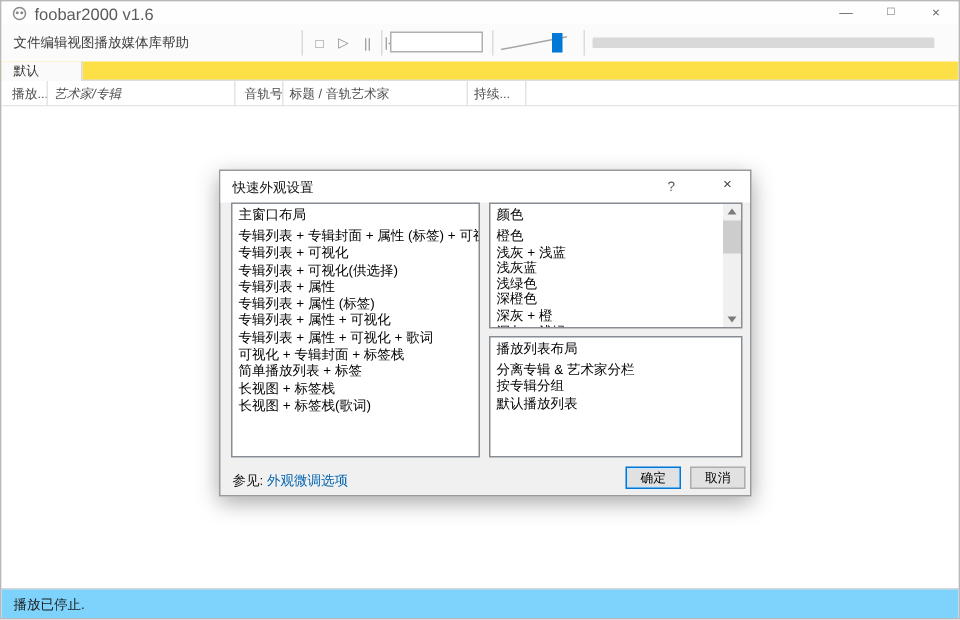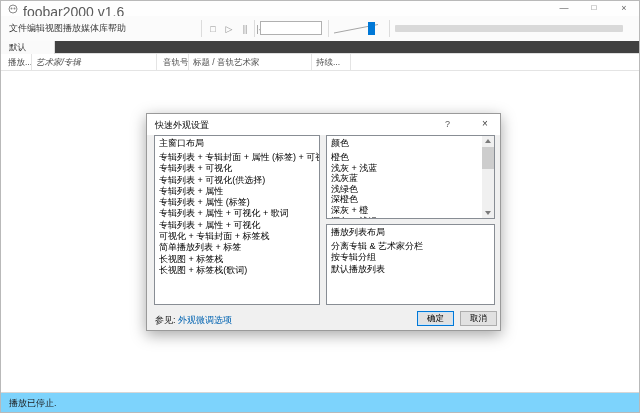--- a/index.html
+++ b/index.html
@@ -5,42 +5,42 @@
   * { margin:0; padding:0; box-sizing:border-box; }
   html,body { width:640px; height:413px; }
   body { font-family:"Liberation Sans","DejaVu Sans",sans-serif; font-size:9px; color:#333;
          -webkit-font-smoothing:antialiased; }
   .window { position:relative; width:640px; height:413px; background:#fff;
             border:1px solid #b9b9b9; overflow:hidden; }
 
   
   .titlebar { position:absolute; left:0; top:0; width:100%; height:15px; background:#fefefe; }
   .app-icon { position:absolute; left:7px; top:3px; width:10px; height:10px; }
-  .title-text { position:absolute; left:22px; top:3px; color:#5a5a5a; font-size:14px; }
+  .title-text { position:absolute; left:22px; top:3px; color:#5a5a5a; font-size:11px; }
   .win-btn { position:absolute; top:0; width:30px; height:15px; text-align:center;
              line-height:14px; color:#666; font-size:9px; }
   .win-min { right:60px; } .win-max { right:30px; font-size:8px; } .win-close { right:0; }
 
   
   .menubar { position:absolute; left:0; top:15px; width:100%; height:25px; background:#fbfbfb; }
   .menus { position:absolute; left:8px; top:0; height:25px; display:flex; 
            align-items:center; color:#3c3c3c; }
   .menus span { cursor:default; }
   .tb-sep { position:absolute; top:4px; width:1px; height:17px; background:#dcdcdc; }
   .transport { position:absolute; left:206px; top:0; height:25px; display:flex; gap:4px;
                align-items:center; color:#8f8f8f; }
   .tp-btn { min-width:12px; text-align:center; font-size:9px; letter-spacing:0; }
   .search-box { position:absolute; left:259px; top:5px; width:62px; height:14px;
                 border:1px solid #b0b0b0; background:#fff; font-size:8px; padding:0 2px; }
   .volume { position:absolute; left:331px; top:0; width:53px; height:25px; }
   .seekbar { position:absolute; left:394px; top:9px; width:228px; height:7px;
              background:#d9d9d9; border-radius:1px; }
 
   
-  .tabbar { position:absolute; left:0; top:40px; width:100%; height:13px; background:#404040;
+  .tabbar { position:absolute; left:0; top:40px; width:100%; height:13px; background:#fde047;
             border-bottom:1px solid #dedede; }
   .tab { position:absolute; left:0; top:0; width:54px; height:13px; background:#fafafa;
          border-right:1px solid #d9d9d9; padding-left:8px; line-height:13px; font-size:8.5px;
          color:#333; }
 
   
   .colheaders { position:absolute; left:0; top:53px; width:100%; height:17px; background:#fff;
                 border-bottom:1px solid #e4e4e4; color:#4d4d4d; font-size:8.5px;padding-left:40px; }
   .col { position:absolute; top:0; height:17px; line-height:17px; padding-left:4px;
          border-right:1px solid #e4e4e4; overflow:hidden; white-space:nowrap; }
@@ -161,22 +161,22 @@
       <div class="dlg-close">×</div>
     </div>
 
     <div class="listbox lb-main">
       <div class="lb-header">主窗口布局</div>
       <div class="lb-item">专辑列表 + 专辑封面 + 属性 (标签) + 可视化 + 歌词</div>
       <div class="lb-item">专辑列表 + 可视化</div>
       <div class="lb-item">专辑列表 + 可视化(供选择)</div>
       <div class="lb-item">专辑列表 + 属性</div>
       <div class="lb-item">专辑列表 + 属性 (标签)</div>
+      <div class="lb-item">专辑列表 + 属性 + 可视化</div>
       <div class="lb-item">专辑列表 + 属性 + 可视化 + 歌词</div>
-      <div class="lb-item">专辑列表 + 属性 + 可视化</div>
       <div class="lb-item">可视化 + 专辑封面 + 标签栈</div>
       <div class="lb-item">简单播放列表 + 标签</div>
       <div class="lb-item">长视图 + 标签栈</div>
       <div class="lb-item">长视图 + 标签栈(歌词)</div>
     </div>
 
     <div class="listbox lb-colors">
       <div class="lb-header">颜色</div>
       <div class="lb-item">橙色</div>
       <div class="lb-item">浅灰 + 浅蓝</div>

